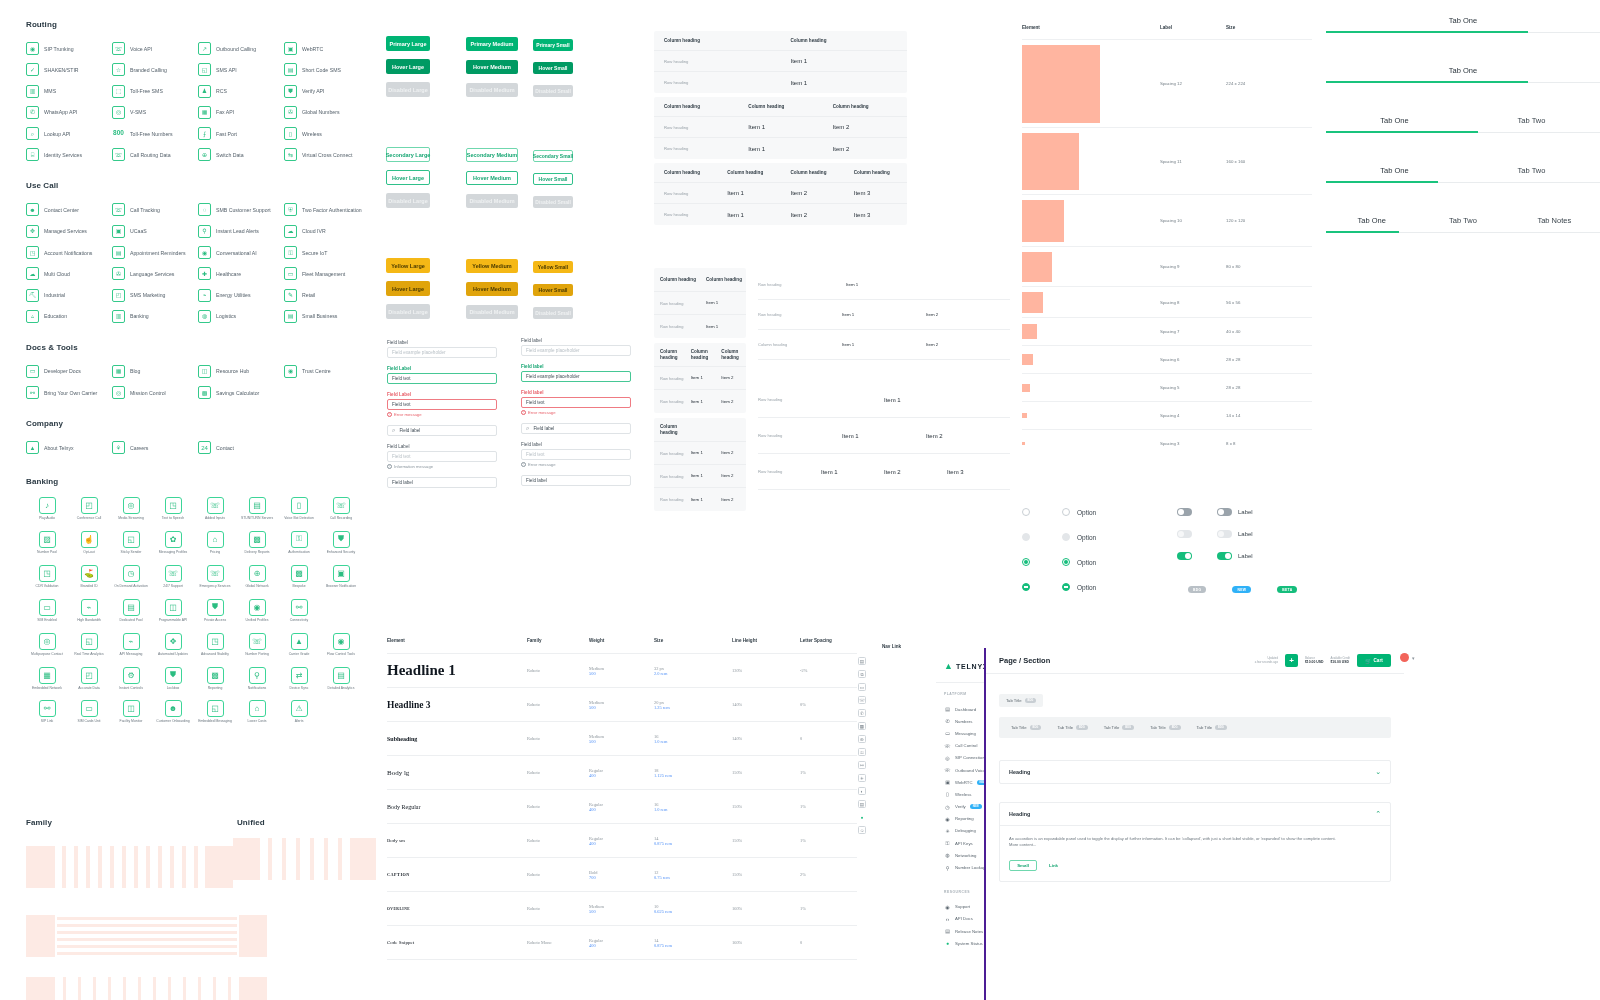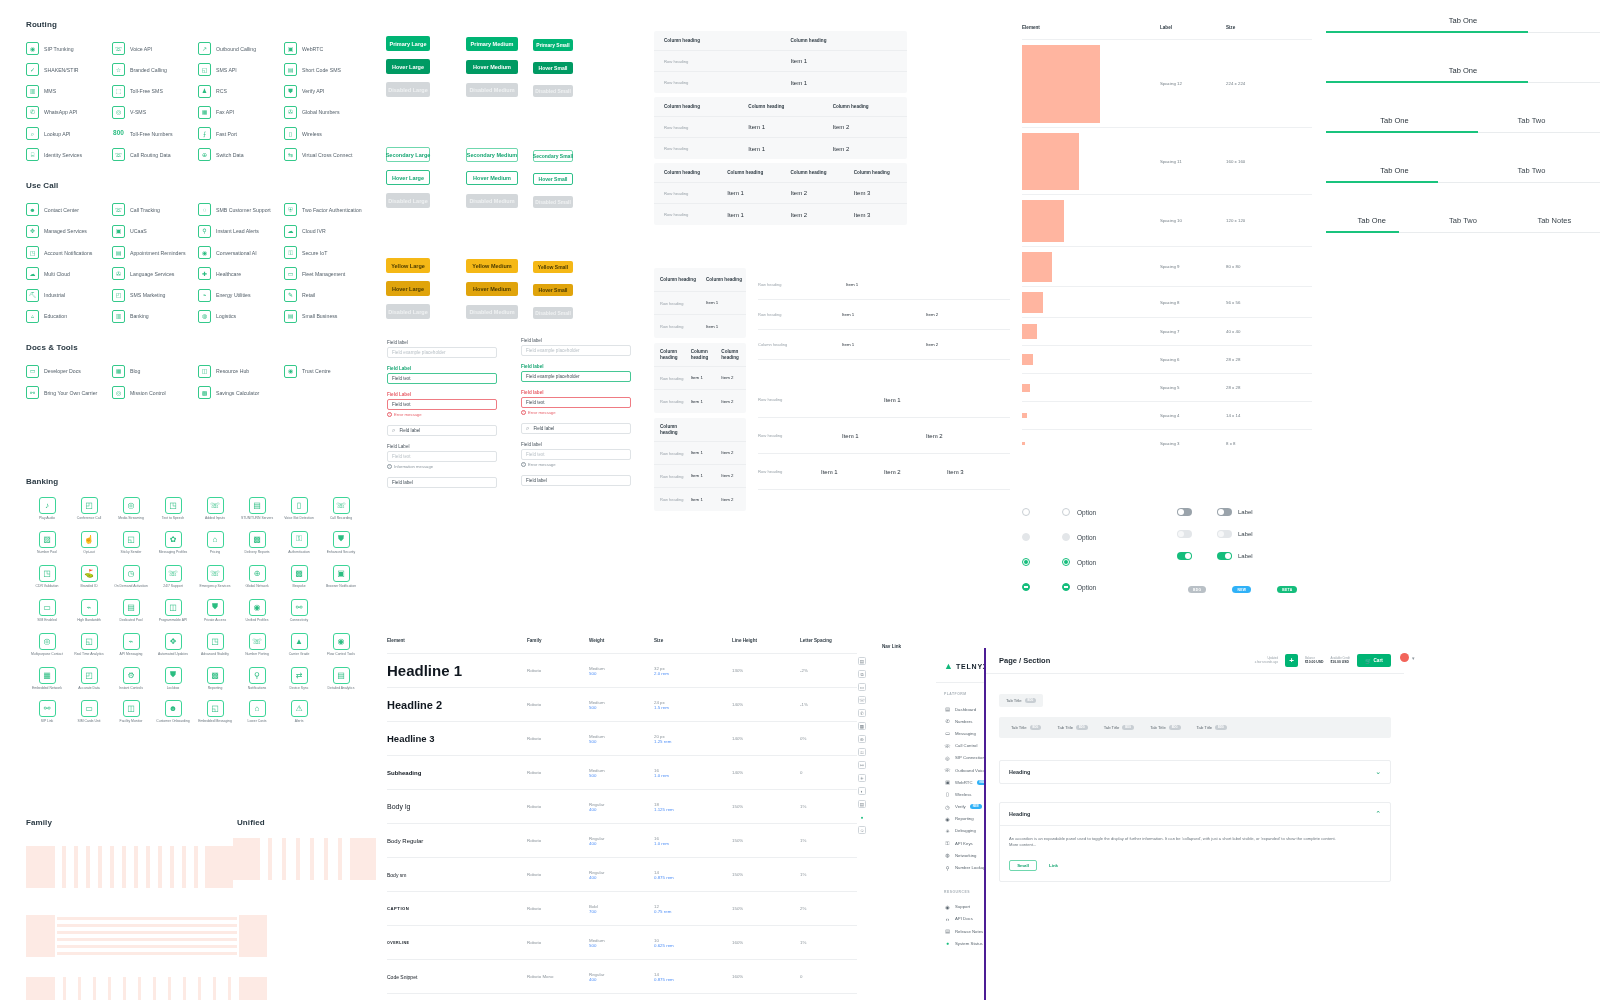--- a/index.html
+++ b/index.html
@@ -100,21 +100,21 @@
   .sw { width:15px; height:8px; border-radius:5px; position:relative; }
   .sw::after { content:''; position:absolute; top:1px; width:6px; height:6px; border-radius:50%; background:#fff; }
   .sw.off { background:#9aa3ab; } .sw.off::after { left:1px; }
   .sw.dis { background:#e3e6e9; } .sw.dis::after { left:1px; background:#f6f7f8; }
   .sw.on  { background:#15bd7c; } .sw.on::after  { right:1px; }
   .sw-lbl { font-size:6px; color:#3a444c; }
   .badge { font-size:3.4px; font-weight:bold; color:#fff; border-radius:6px; padding:1.5px 5px; letter-spacing:.3px; }
   .badge.gray { background:#b9c0c6; } .badge.blue { background:#2fb1f7; } .badge.green { background:#15bd7c; }
 
   
-  .ty-row { display:flex; align-items:center; border-bottom:1px solid #edeff1; height:34px; }
+  .ty-row { display:flex; align-items:center; border-bottom:1px solid #edeff1; height:34px;font-family:Liberation Serif, serif; }
   .ty-el  { color:#111820; }
   .ty-c   { font-size:4.4px; color:#8b949b; }
   .ty-blue{ font-size:4.4px; color:#4d8ef7; }
 
   
   .dash-side { background:#fff; border-right:1px solid #edeff1; }
   .brand { font-size:7px; font-weight:bold; letter-spacing:.8px; color:#13202b; }
   .side-grp { font-size:3.4px; font-weight:bold; color:#a9b1b8; letter-spacing:.5px; }
   .side-item { display:flex; align-items:center; gap:4px; font-size:4.3px; color:#5a656e; }
   .side-ic { width:7px; height:7px; flex:0 0 7px; display:flex; align-items:center; justify-content:center; font-size:5px; color:#5a656e; }
@@ -385,20 +385,37 @@
             <span class="ic">◎</span>
             <span class="nav-label">Mission Control</span>
           </div>
           <div class="nav-row">
             <span class="ic">▩</span>
             <span class="nav-label">Savings Calculator</span>
           </div>
         </div>
     </div>
 
+    <div style="margin-top:20px;">
+      <div class="sec-title">Company</div>
+      <div id="nav3" style="margin-top:13px; display:grid; grid-template-columns:repeat(4,86px); row-gap:8.3px;">
+          <div class="nav-row">
+            <span class="ic">▲</span>
+            <span class="nav-label">About Telnyx</span>
+          </div>
+          <div class="nav-row">
+            <span class="ic">⚘</span>
+            <span class="nav-label">Careers</span>
+          </div>
+          <div class="nav-row">
+            <span class="ic">24</span>
+            <span class="nav-label">Contact</span>
+          </div>
+        </div>
+    </div>
   </div>
 
   <div class="abs" style="left:26px; top:477px; width:340px;">
     <div class="sec-title">Banking</div>
     <div id="featgrid" style="margin-top:11px; display:grid; grid-template-columns:repeat(8,42px); row-gap:10px; justify-items:center;">
         <div class="feat-cell">
           <div class="feat-ic">♪</div>
           <div class="feat-lbl">Play Audio</div>
         </div>
         <div class="feat-cell">
@@ -1192,34 +1209,20 @@
           <div style="width: 65px;">
             <div class="ty-c">Medium</div>
             <div class="ty-blue">500</div>
           </div>
           <div style="width: 78px;">
             <div class="ty-c">32 px</div>
             <div class="ty-blue">2.0 rem</div>
           </div>
           <div class="ty-c" style="width: 68px;">130%</div>
           <div class="ty-c">-2%</div>
-        </div>
-        <div class="ty-row">
-          <div class="ty-el" style="width: 140px; font-size: 11px; font-weight: bold;">Headline 2</div>
-          <div class="ty-c" style="width: 62px;">Roboto</div>
-          <div style="width: 65px;">
-            <div class="ty-c">Medium</div>
-            <div class="ty-blue">500</div>
-          </div>
-          <div style="width: 78px;">
-            <div class="ty-c">24 px</div>
-            <div class="ty-blue">1.5 rem</div>
-          </div>
-          <div class="ty-c" style="width: 68px;">140%</div>
-          <div class="ty-c">-1%</div>
         </div>
         <div class="ty-row">
           <div class="ty-el" style="width: 140px; font-size: 9.5px; font-weight: bold;">Headline 3</div>
           <div class="ty-c" style="width: 62px;">Roboto</div>
           <div style="width: 65px;">
             <div class="ty-c">Medium</div>
             <div class="ty-blue">500</div>
           </div>
           <div style="width: 78px;">
             <div class="ty-c">20 px</div>

